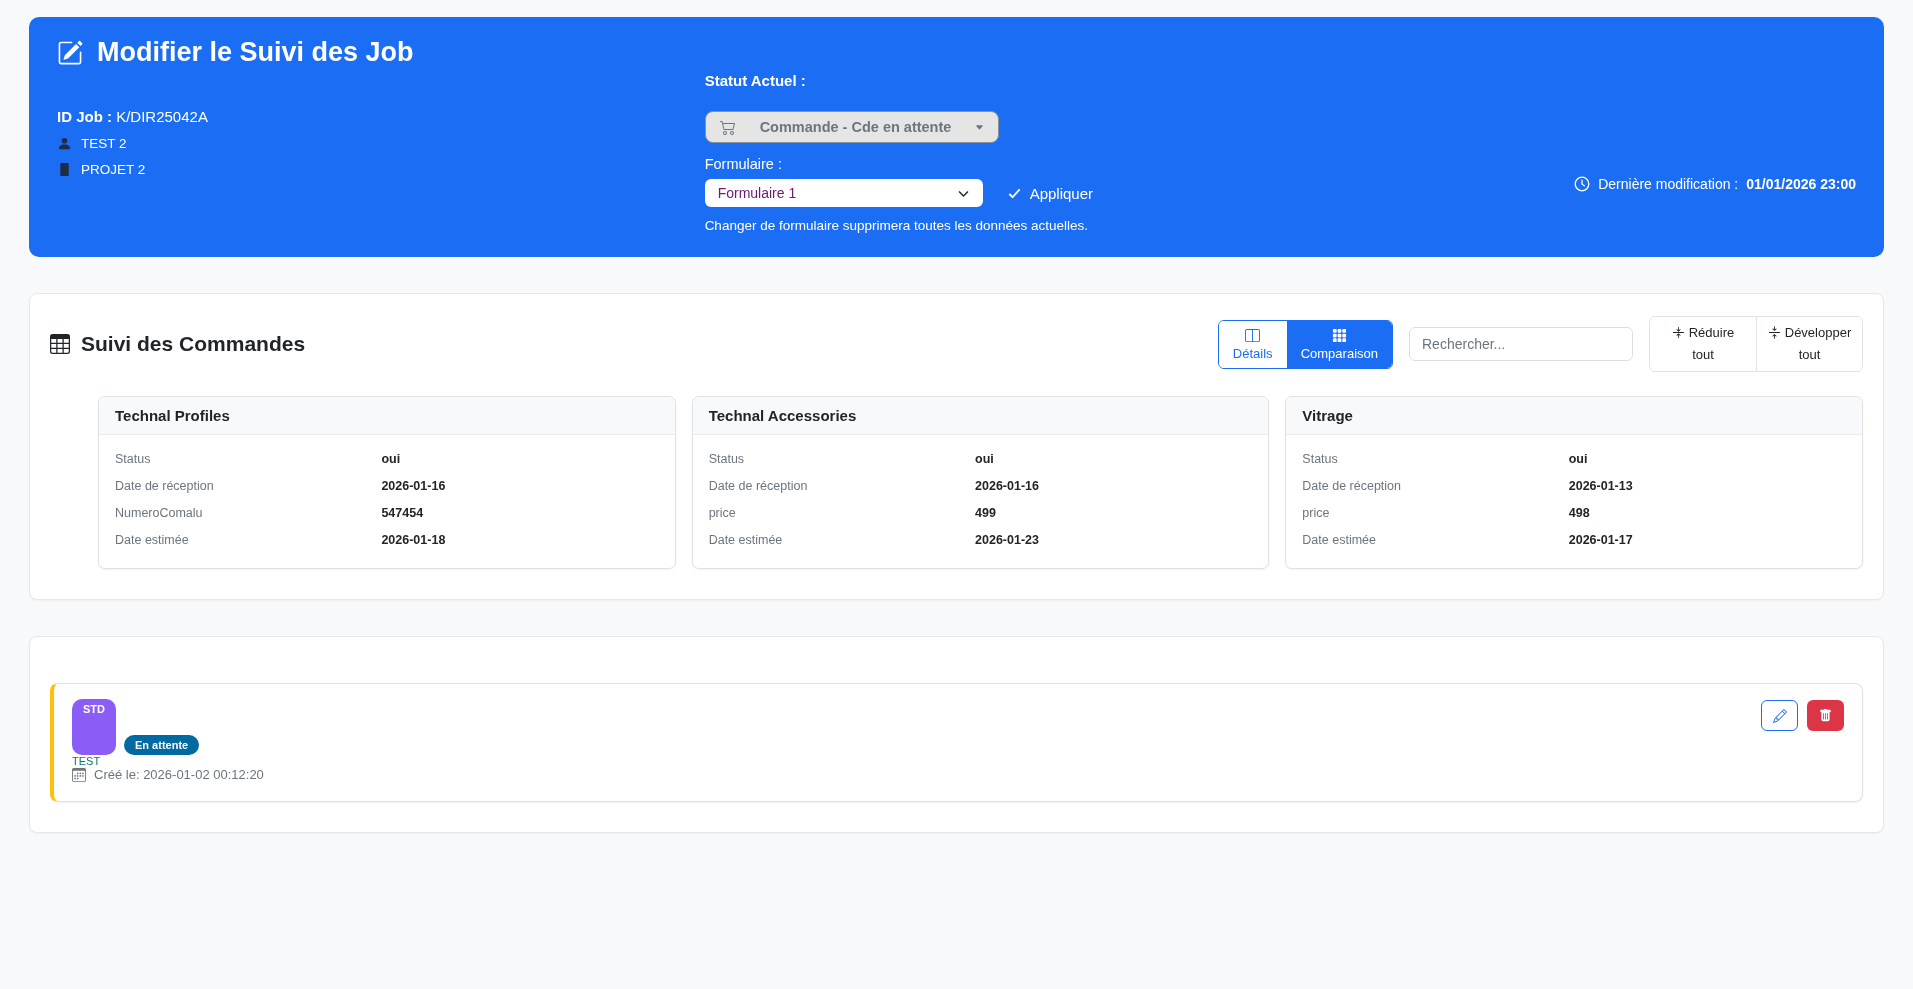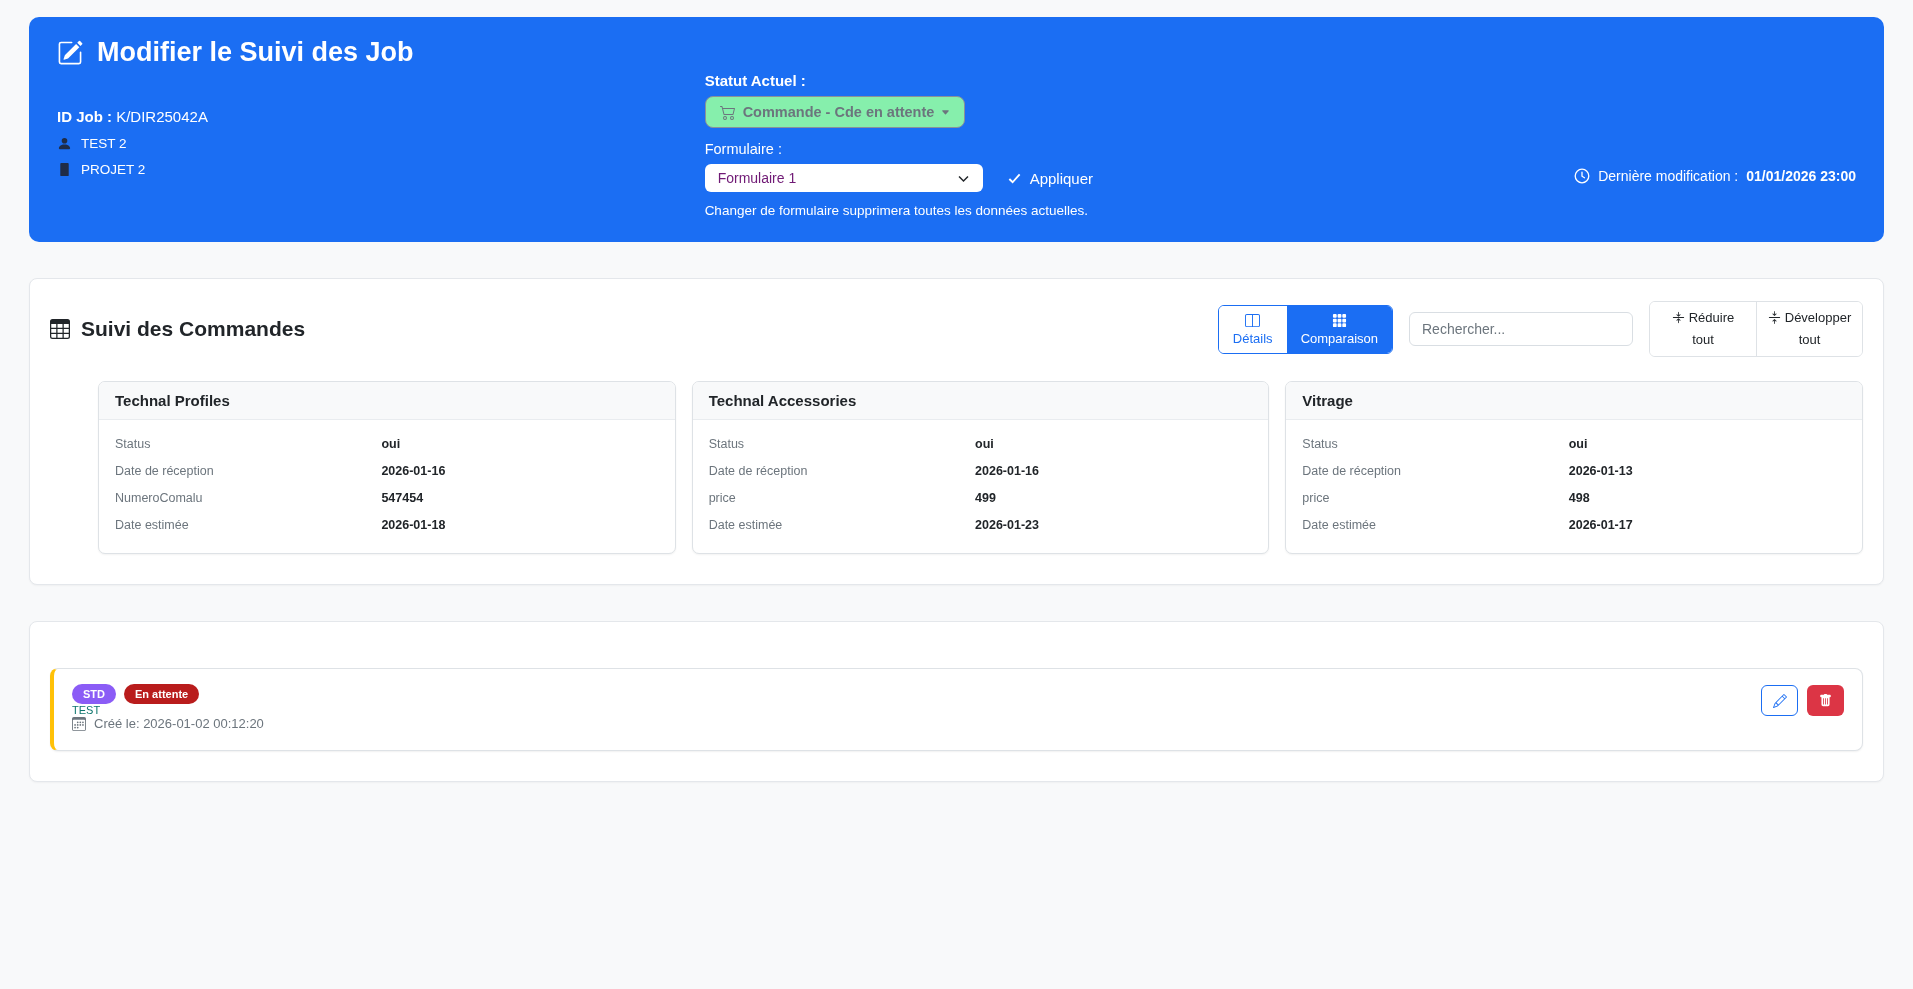--- a/index.html
+++ b/index.html
@@ -15,22 +15,22 @@
   
   .hero { background:#1b6ef3; border-radius:10px; padding:20px 28px 24px; color:#fff; }
   .hero-title { display:flex; align-items:center; gap:14px; font-size:27px; font-weight:700; }
   .hero-grid { display:flex; margin-top:4px; }
   .hero-left { width:36%; padding-top:36px; }
   .idjob { font-size:15px; }
   .idjob .lbl { font-weight:700; }
   .meta-line { display:flex; align-items:center; gap:9px; font-size:13.5px; margin-top:11px; }
   .hero-mid { width:480px; flex:none; }
   .status-label { font-weight:700; font-size:15px; margin-bottom:7px; }
-  .status-btn { display:inline-flex; align-items:center; gap:7px; background:#86efac; color:#6c757d;
-    border:1px solid #8a9199; border-radius:8px; padding:7px 14px; font-size:14.5px; font-weight:600; cursor:pointer; }
+  .status-btn { display:inline-flex; align-items:center; gap:24px; background:#e5e5e5; color:#6c757d;
+    border:1px solid #8a9199; border-radius:8px; padding:7px 14px; font-size:14.5px; font-weight:600; cursor:pointer;margin-top:15px; }
   .form-label { font-size:14.5px; margin:13px 0 7px; }
   .form-row { display:flex; align-items:center; gap:24px; }
   .fake-select { display:flex; justify-content:space-between; align-items:center; width:278px;
     background:#fff; color:#701a75; border-radius:6px; padding:6px 13px; font-size:14px; cursor:pointer; }
   .apply-btn { display:flex; align-items:center; gap:8px; color:#fff; font-size:15px; background:transparent; border:none; cursor:pointer; }
   .hero-warning { font-size:13.5px; margin-top:11px; }
   .hero-right { margin-left:auto; padding-top:62px; font-size:14px; display:flex; gap:8px; align-items:center; white-space:nowrap; }
   .hero-right b { font-weight:700; }
 
   
@@ -66,21 +66,21 @@
   .orow .v { font-weight:700; color:#212529; }
 
   
   .add-btn { display:flex; align-items:center; gap:7px; background:#ffc107; color:#343a40;
     font-size:13.5px; padding:7px 14px; border:none; border-radius:6px; cursor:pointer; }
   .anom-card { margin-top:24px; border:1px solid #dee2e6; border-left:4px solid #ffc107; border-radius:8px;
     padding:15px 18px 19px; box-shadow:0 1px 2px rgba(0,0,0,.06); position:relative; background:#fff; }
   .badges { display:flex; gap:8px; }
   .badge { font-size:11px; font-weight:700; color:#fff; padding:4px 11px; border-radius:10px; }
   .badge.std { background:#8b5cf6;text-align:center; }
-  .badge.wait { background:#b91c1c; }
+  .badge.wait { background:#0369a1;margin-top:36px; }
   .anom-actions { position:absolute; top:16px; right:18px; display:flex; gap:9px; }
   .btn-edit { width:37px; height:31px; border:1px solid #1b6ef3; border-radius:6px; background:#fff;
     display:flex; align-items:center; justify-content:center; cursor:pointer; }
   .btn-del { width:37px; height:31px; background:#dc3545; border:none; border-radius:6px;
     display:flex; align-items:center; justify-content:center; cursor:pointer; }
   .anom-text { font-size:11px; color:#0f766e; }
   .anom-created { font-size:13px; color:#6c757d; display:flex; gap:8px; align-items:center; }
 
   .ic { display:inline-flex; align-items:center; justify-content:center; }
 </style>

